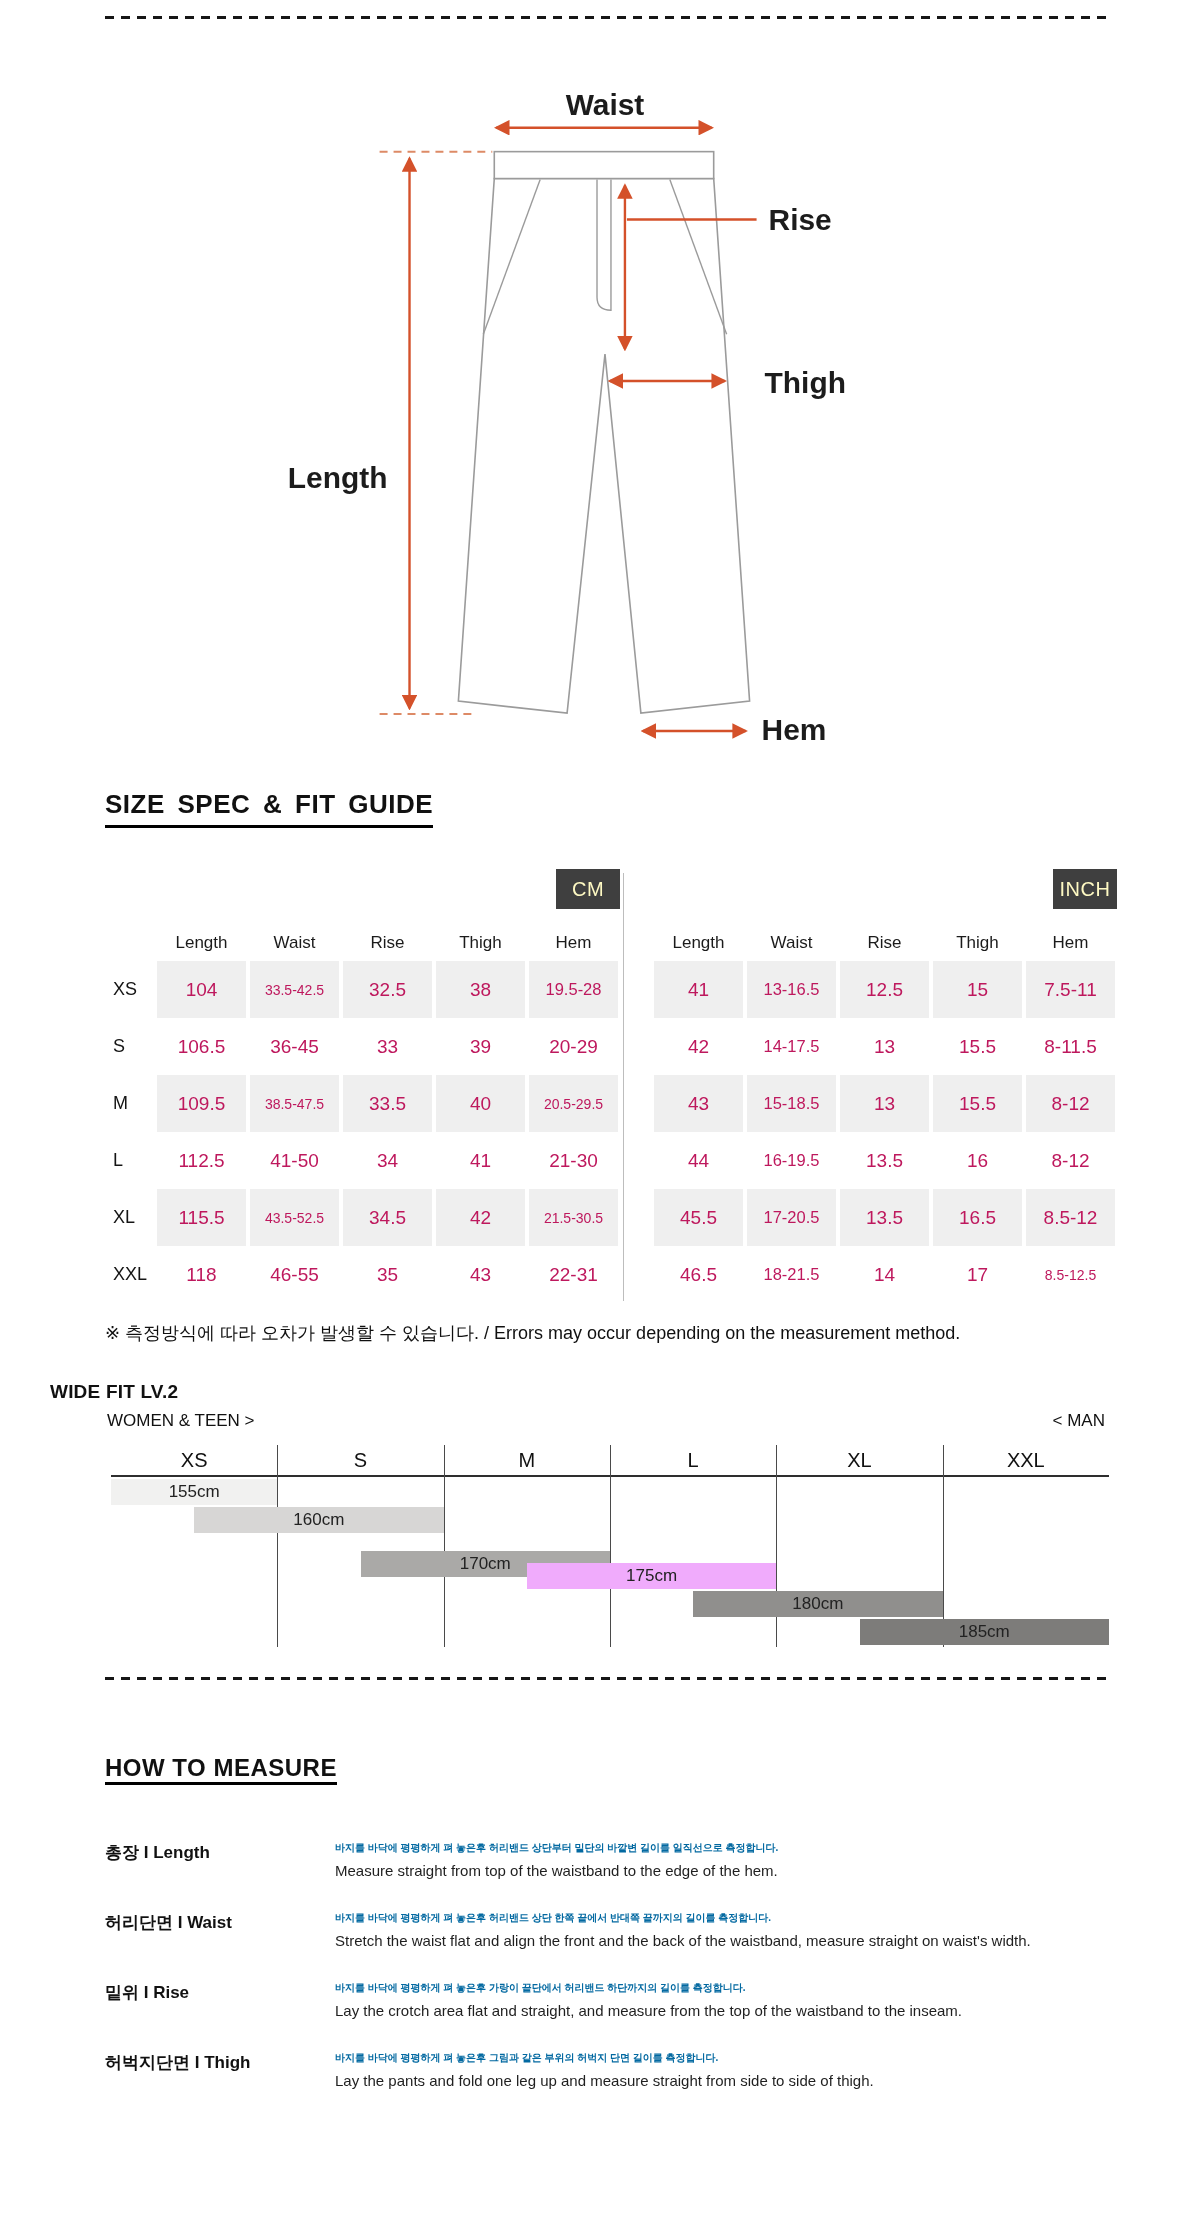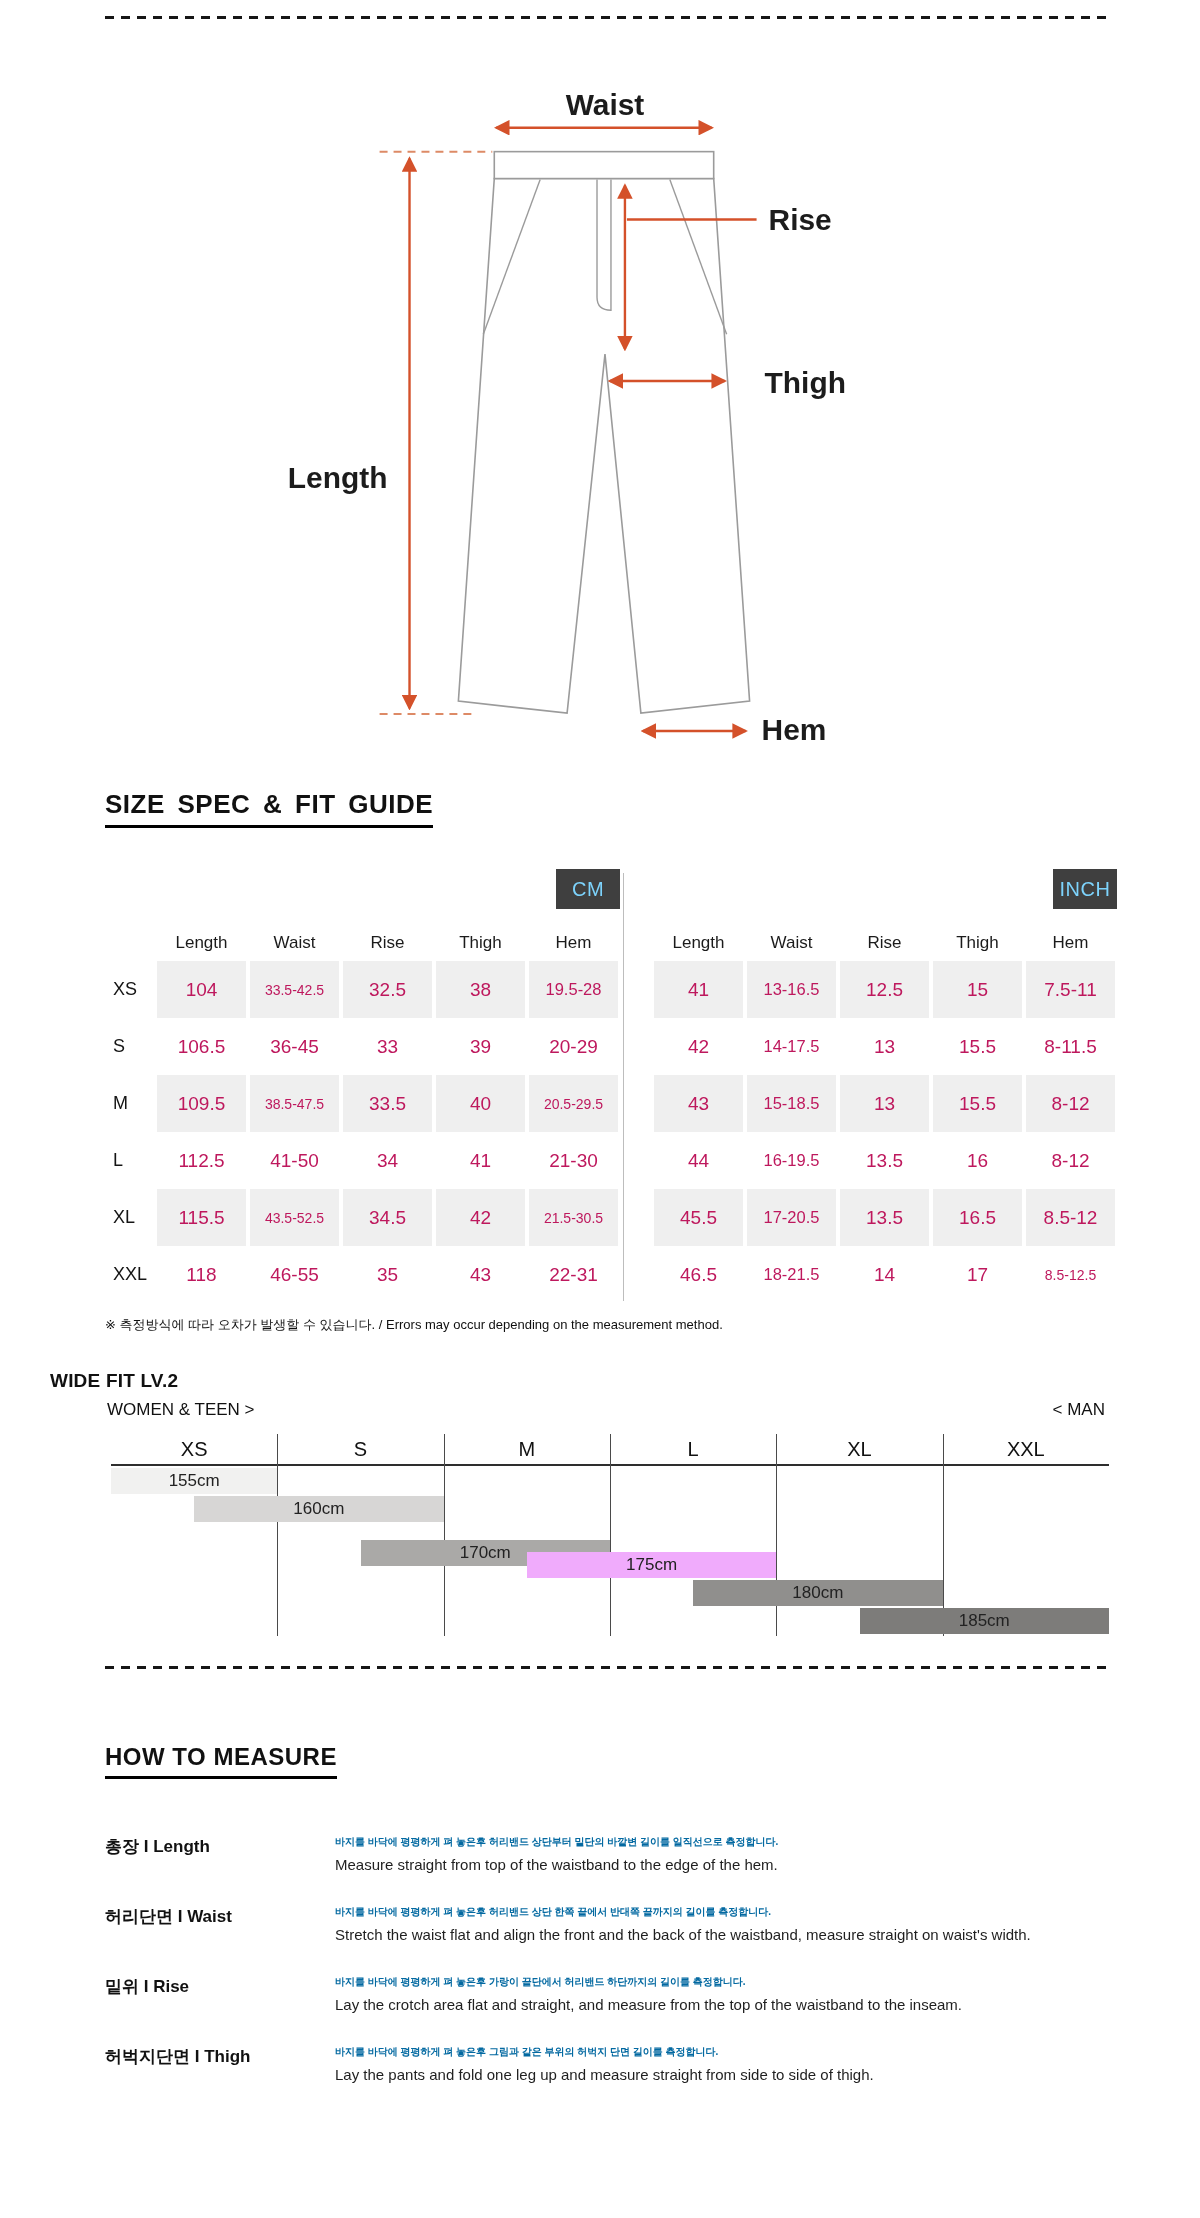--- a/index.html
+++ b/index.html
@@ -35,56 +35,56 @@
   
   .size-spec{margin-left:105px;margin-top:10px;}
   .ss-title{font-size:26px;font-weight:800;letter-spacing:.5px;word-spacing:5px;
             border-bottom:3px solid #000;padding-bottom:5px;display:inline-block;}
   .tables{position:relative;margin-top:20px;width:1000px;display:flex;}
   .vdiv{position:absolute;left:518px;top:4px;bottom:2px;width:1px;background:#bdbdbd;}
   .stable{display:flex;flex-direction:column;}
   .stable.cm{width:515px;}
   .stable.inch{width:465px;margin-left:32px;}
   .badge-row{height:40px;display:flex;justify-content:flex-end;margin-bottom:16px;}
-  .badge{background:#3f3f3f;color:#7dd3fc;font-size:20px;letter-spacing:.5px;
+  .badge{background:#3f3f3f;color:#fef9c3;font-size:20px;letter-spacing:.5px;
          width:64px;height:40px;display:flex;align-items:center;justify-content:center;}
   .thead,.trow{display:grid;align-items:center;}
   .cm .thead,.cm .trow{grid-template-columns:50px repeat(5,93px);}
   .inch .thead,.inch .trow{grid-template-columns:repeat(5,93px);}
   .thead{height:36px;}
   .th{font-size:17px;color:#1b1b1b;text-align:center;}
   .trow{height:57px;}
   .lbl{font-size:18px;color:#141414;padding-left:8px;}
   .cell{height:57px;margin:0 2px;display:flex;align-items:center;justify-content:center;
         font-size:19px;color:#be185d;}
   .cell.s-text{font-size:16.5px;}
   .cell.xs-text{font-size:14px;}
   .trow.shade .cell{background:#efefef;}
-  .note{font-size:13px;color:#101010;}
+  .note{font-size:18px;color:#101010;}
 
   
   .fit{margin-top:36px;}
   .fit-title{margin-left:50px;font-size:19px;font-weight:700;letter-spacing:.2px;}
   .fit-sub{margin:8px 95px 0 107px;display:flex;justify-content:space-between;
            font-size:17px;font-weight:500;}
   .fit-chart{position:relative;margin-left:111px;width:998px;margin-top:14px;}
   .fit-heads{display:grid;grid-template-columns:repeat(6,1fr);height:30px;
              align-items:center;text-align:center;font-size:20px;font-weight:500;}
   .fit-rule{height:2px;background:#2e2e2e;}
   .fit-bars{position:relative;height:170px;}
   .vline{position:absolute;top:0;bottom:0;width:1px;background:#4a4a4a;}
   .v1{left:16.667%}.v2{left:33.333%}.v3{left:50%}.v4{left:66.667%}.v5{left:83.333%}
   .bar{position:absolute;height:26px;display:flex;align-items:center;justify-content:center;
        font-size:17px;color:#222;}
   .b0{top:2px}.b1{top:30px}.b2{top:74px}.b3{top:86px}.b4{top:114px}.b5{top:142px}
 
   
   .howto{margin-left:105px;margin-top:54px;}
   .ht-title{font-size:24px;font-weight:800;letter-spacing:.5px;
-            border-bottom:3px solid #000;padding-bottom:5px;display:inline-block;}
+            border-bottom:3px solid #000;display:inline-block;}
   .ht-rows{margin-top:34px;}
   .m-row{display:flex;min-height:70px;align-items:flex-start;}
   .m-label{width:230px;font-size:17px;font-weight:700;padding-top:2px;}
   .m-desc{width:790px;}
   .m-kr{margin:0;font-size:10px;font-weight:600;color:#0369a1;line-height:1.7;}
   .m-en{margin:2px 0 0 0;font-size:15px;font-weight:400;color:#1f1f1f;line-height:1.7;}
 </style>
 </head>
 <body>
 

